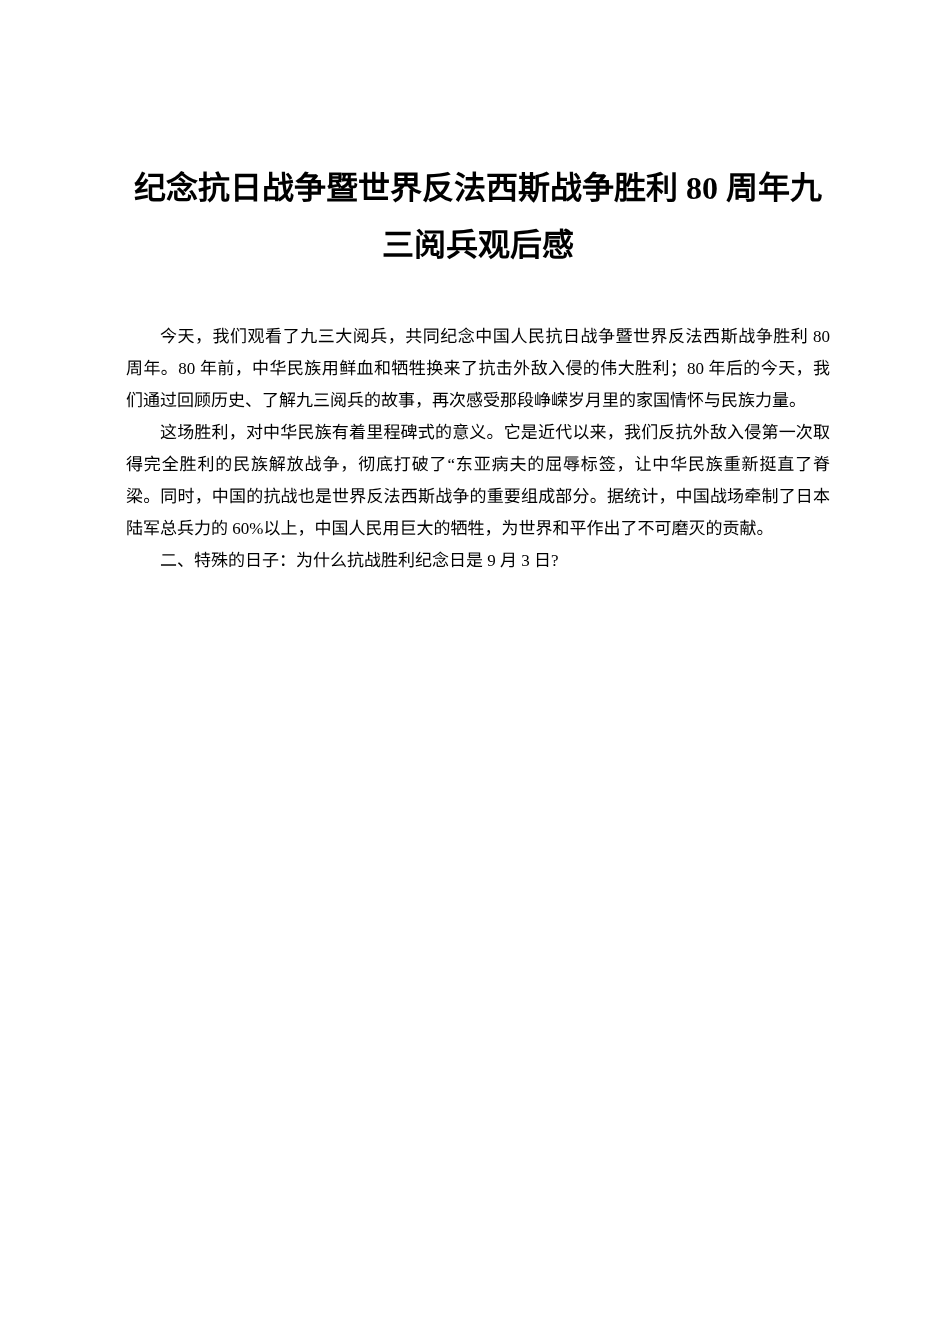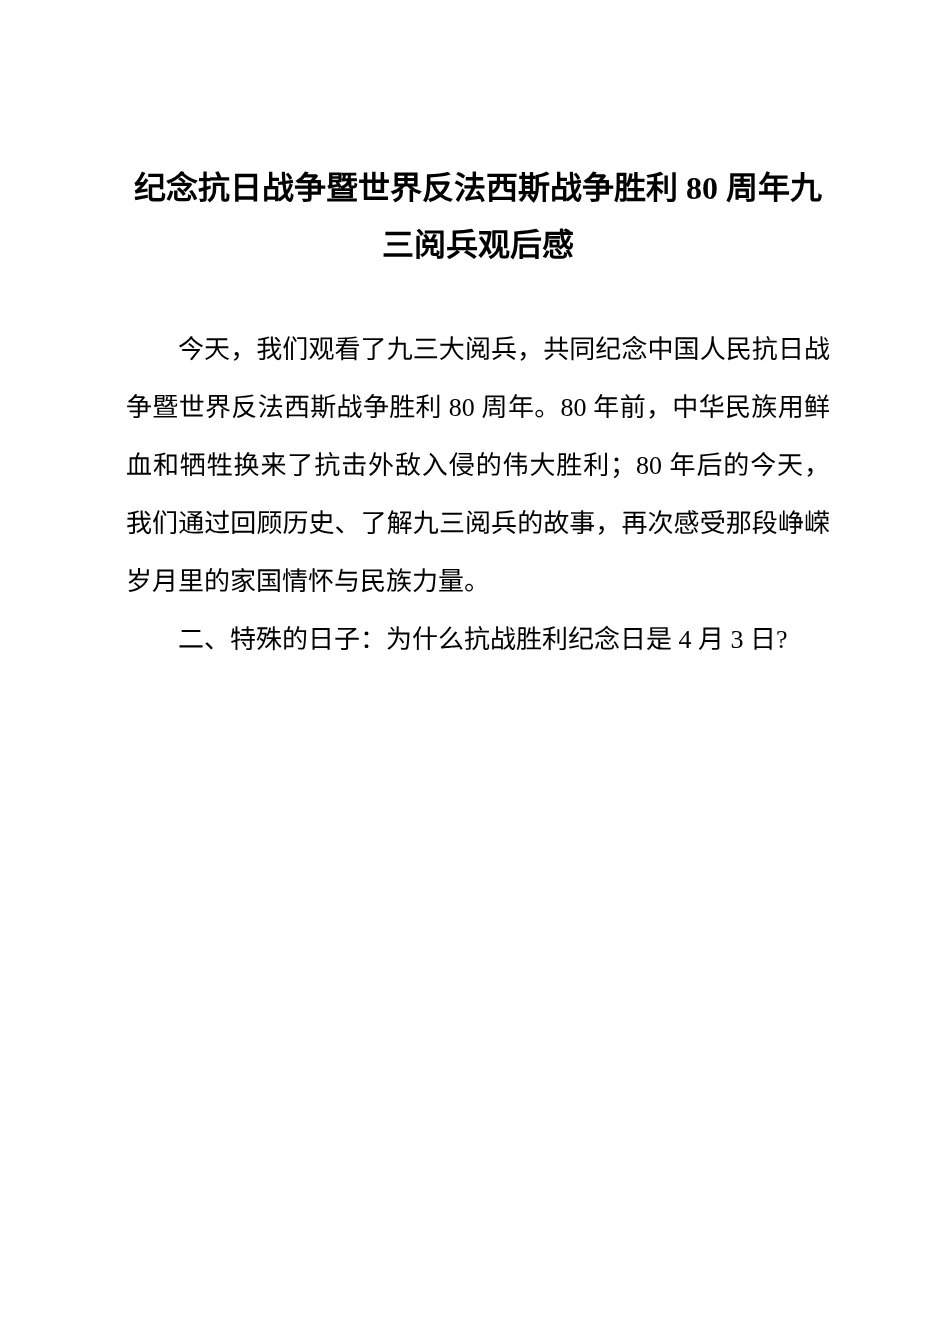--- a/index.html
+++ b/index.html
@@ -24,35 +24,36 @@
   .doc-title {
     margin: 0 0 47px 0;
     font-size: 32px;
     line-height: 57px;
     font-weight: 700;
     text-align: center;
     letter-spacing: 0;
   }
   .doc-body p {
     margin: 0;
-    font-size: 26px;
-    line-height: 58px;
+    font-size: 17px;
+    line-height: 32px;
     text-indent: 2em;
     text-align: justify;
     text-justify: inter-ideograph;
     word-break: normal;
     overflow-wrap: break-word;
   }
   .doc-body p.section-heading {
     font-weight: 400;
   }
 </style>
 </head>
 <body>
 
 <div class="page">
   <h1 class="doc-title">纪念抗日战争暨世界反法西斯战争胜利 80 周年九三阅兵观后感</h1>
 
   <div class="doc-body">
     <p class="body-paragraph">今天，我们观看了九三大阅兵，共同纪念中国人民抗日战争暨世界反法西斯战争胜利 80 周年。80 年前，中华民族用鲜血和牺牲换来了抗击外敌入侵的伟大胜利；80 年后的今天，我们通过回顾历史、了解九三阅兵的故事，再次感受那段峥嵘岁月里的家国情怀与民族力量。</p>
-    <p class="section-heading">二、特殊的日子：为什么抗战胜利纪念日是 4 月 3 日?</p>
+    <p class="body-paragraph">这场胜利，对中华民族有着里程碑式的意义。它是近代以来，我们反抗外敌入侵第一次取得完全胜利的民族解放战争，彻底打破了“东亚病夫的屈辱标签，让中华民族重新挺直了脊梁。同时，中国的抗战也是世界反法西斯战争的重要组成部分。据统计，中国战场牵制了日本陆军总兵力的 60%以上，中国人民用巨大的牺牲，为世界和平作出了不可磨灭的贡献。</p>
+    <p class="section-heading">二、特殊的日子：为什么抗战胜利纪念日是 9 月 3 日?</p>
   </div>
 </div>
 
 </body></html>

